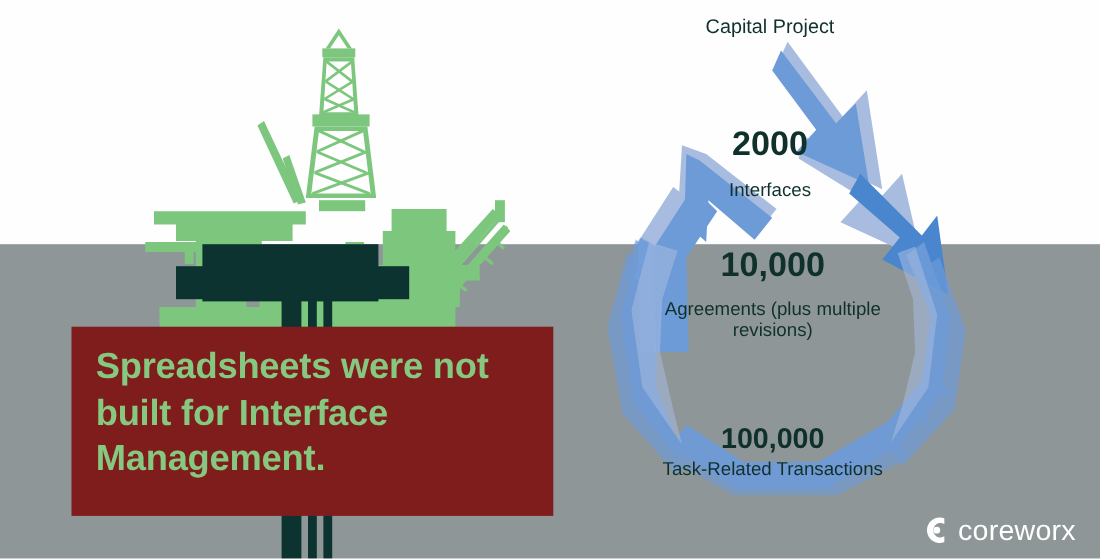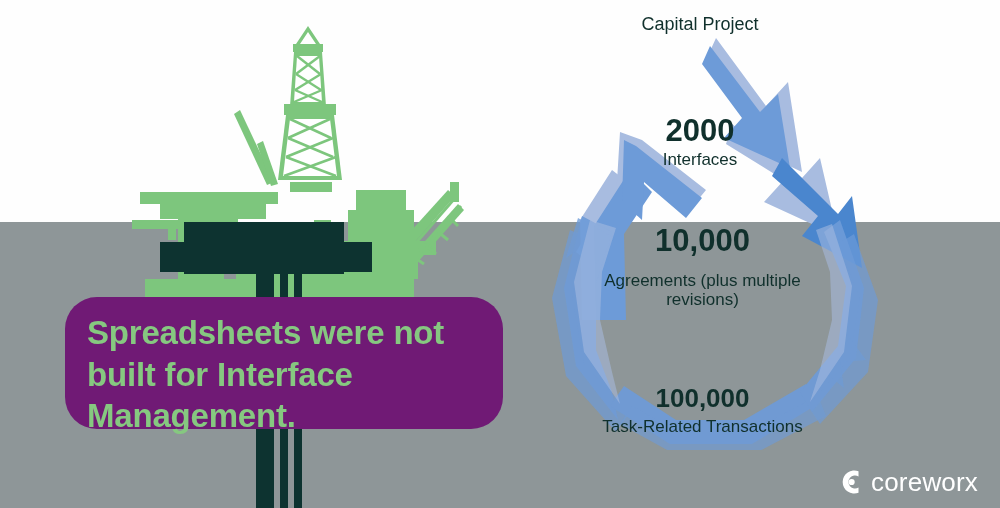--- a/index.html
+++ b/index.html
@@ -44,23 +44,22 @@
     height: 494px;
   }
   .rig svg { display: block; }
 
   
   .headline-panel {
     position: absolute;
     left: 65px;
     top: 297px;
     width: 438px;
-    height: 132px;
-    background: #701a75;
-    border-radius: 32px;
+    height: 172px;
+    background: #7f1d1d;
   }
   .headline-text {
     position: absolute;
     left: 22px;
     top: 15px;
     width: 400px;
     color: #86c880;
     font-size: 33px;
     font-weight: bold;
     line-height: 1.26;
@@ -101,21 +100,21 @@
   }
   .lbl-major .big { font-size: 33px; letter-spacing: 0.5px; }
   .lbl-major .sub { font-size: 18px; margin-top: 14px; }
 
   .lbl-interfaces {
     left: 600px;
     top: 115px;
     width: 200px;
   }
   .lbl-interfaces .big { font-size: 31px; }
-  .lbl-interfaces .sub { font-size: 17px; margin-top: 3px; }
+  .lbl-interfaces .sub { font-size: 17px; margin-top: 16px; }
 
   .lbl-agreements {
     left: 595px;
     top: 225px;
     width: 215px;
   }
   .lbl-agreements .big { font-size: 31px; }
   .lbl-agreements .sub { font-size: 17px; margin-top: 14px; }
 
   .lbl-transactions {

